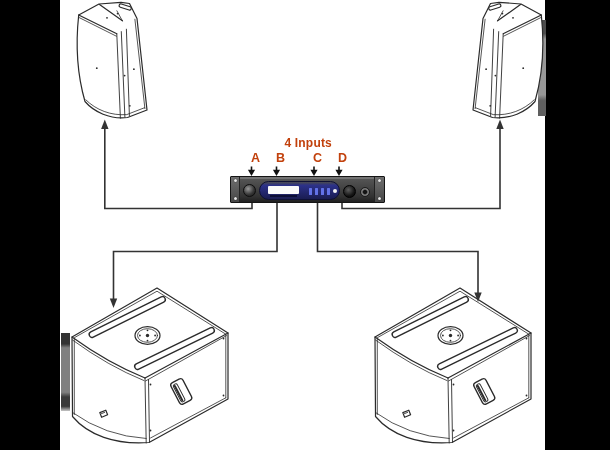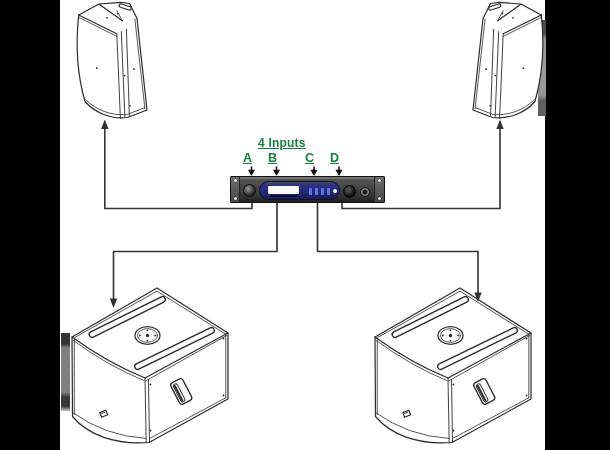--- a/index.html
+++ b/index.html
@@ -48,21 +48,21 @@
   .lcd-under{position:absolute;left:10px;top:13px;width:27px;height:2px;background:#0b0d36;}
   .disp-btn{position:absolute;top:6px;width:2.5px;height:7px;background:#6272e8;border-radius:0.5px;}
   .disp-btn.b1{left:49px;} .disp-btn.b2{left:55px;} .disp-btn.b3{left:61px;} .disp-btn.b4{left:67px;}
   .disp-dot{position:absolute;left:73px;top:6.5px;width:4px;height:4px;border-radius:50%;background:#f2f2f2;}
   .amp-knob.k2{left:112px;top:8px;width:11px;height:11px;border:1px solid #000;
     background:radial-gradient(circle at 40% 35%,#5d5d5d,#151515 60%,#000);}
   .amp-knob.k3{left:129px;top:10px;width:8px;height:8px;border:1px solid #1d1d1d;
     background:radial-gradient(circle,#141414 28%,#8a8a8a 55%,#3d3d3d 90%);}
 
   
-  .lbl{position:absolute;color:#15803d;font-weight:bold;text-align:left;line-height:1;text-decoration:underline;}
+  .lbl{position:absolute;color:#c2410c;font-weight:bold;text-align:right;line-height:1;}
   .lbl-title{left:258px;top:137px;width:74px;font-size:12px;letter-spacing:0.2px;}
   .lbl-input{top:152px;width:17px;font-size:12.5px;}
   .lbl-a{left:243px;} .lbl-b{left:268px;} .lbl-c{left:305px;} .lbl-d{left:330px;}
 </style>
 </head>
 <body>
 
 <div class="canvas">
 
   <div class="side-bar left"></div>

